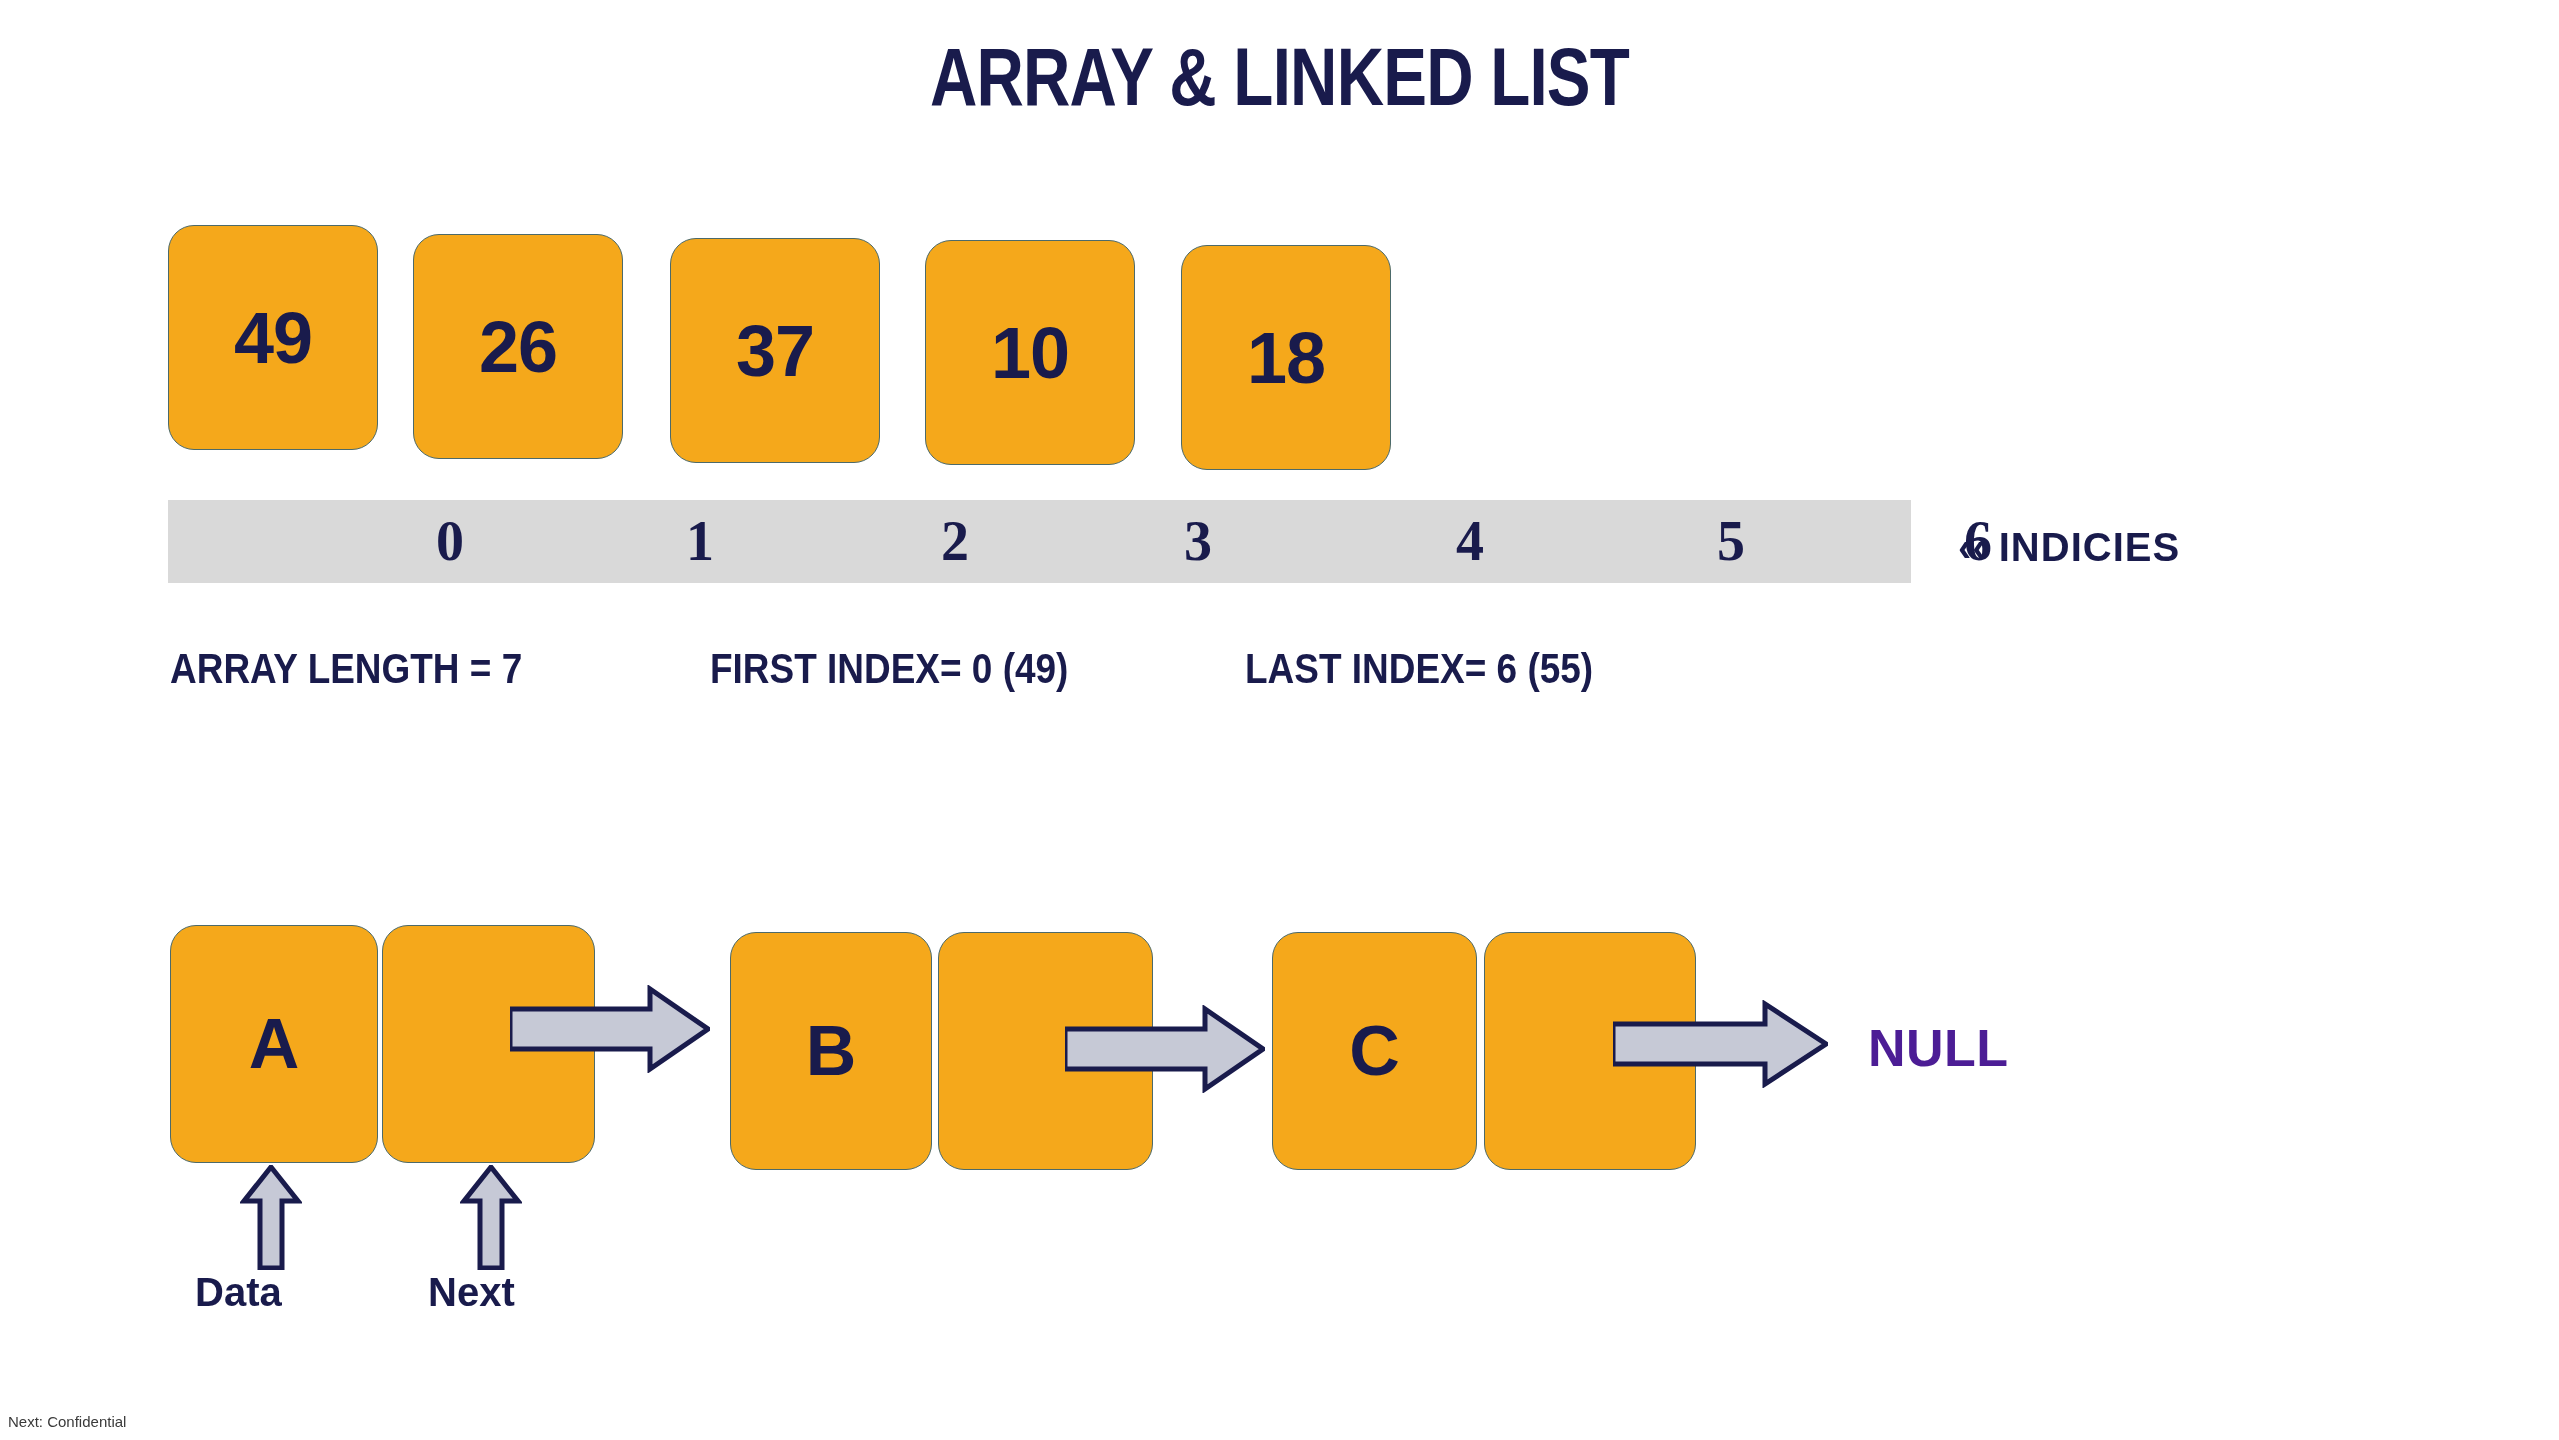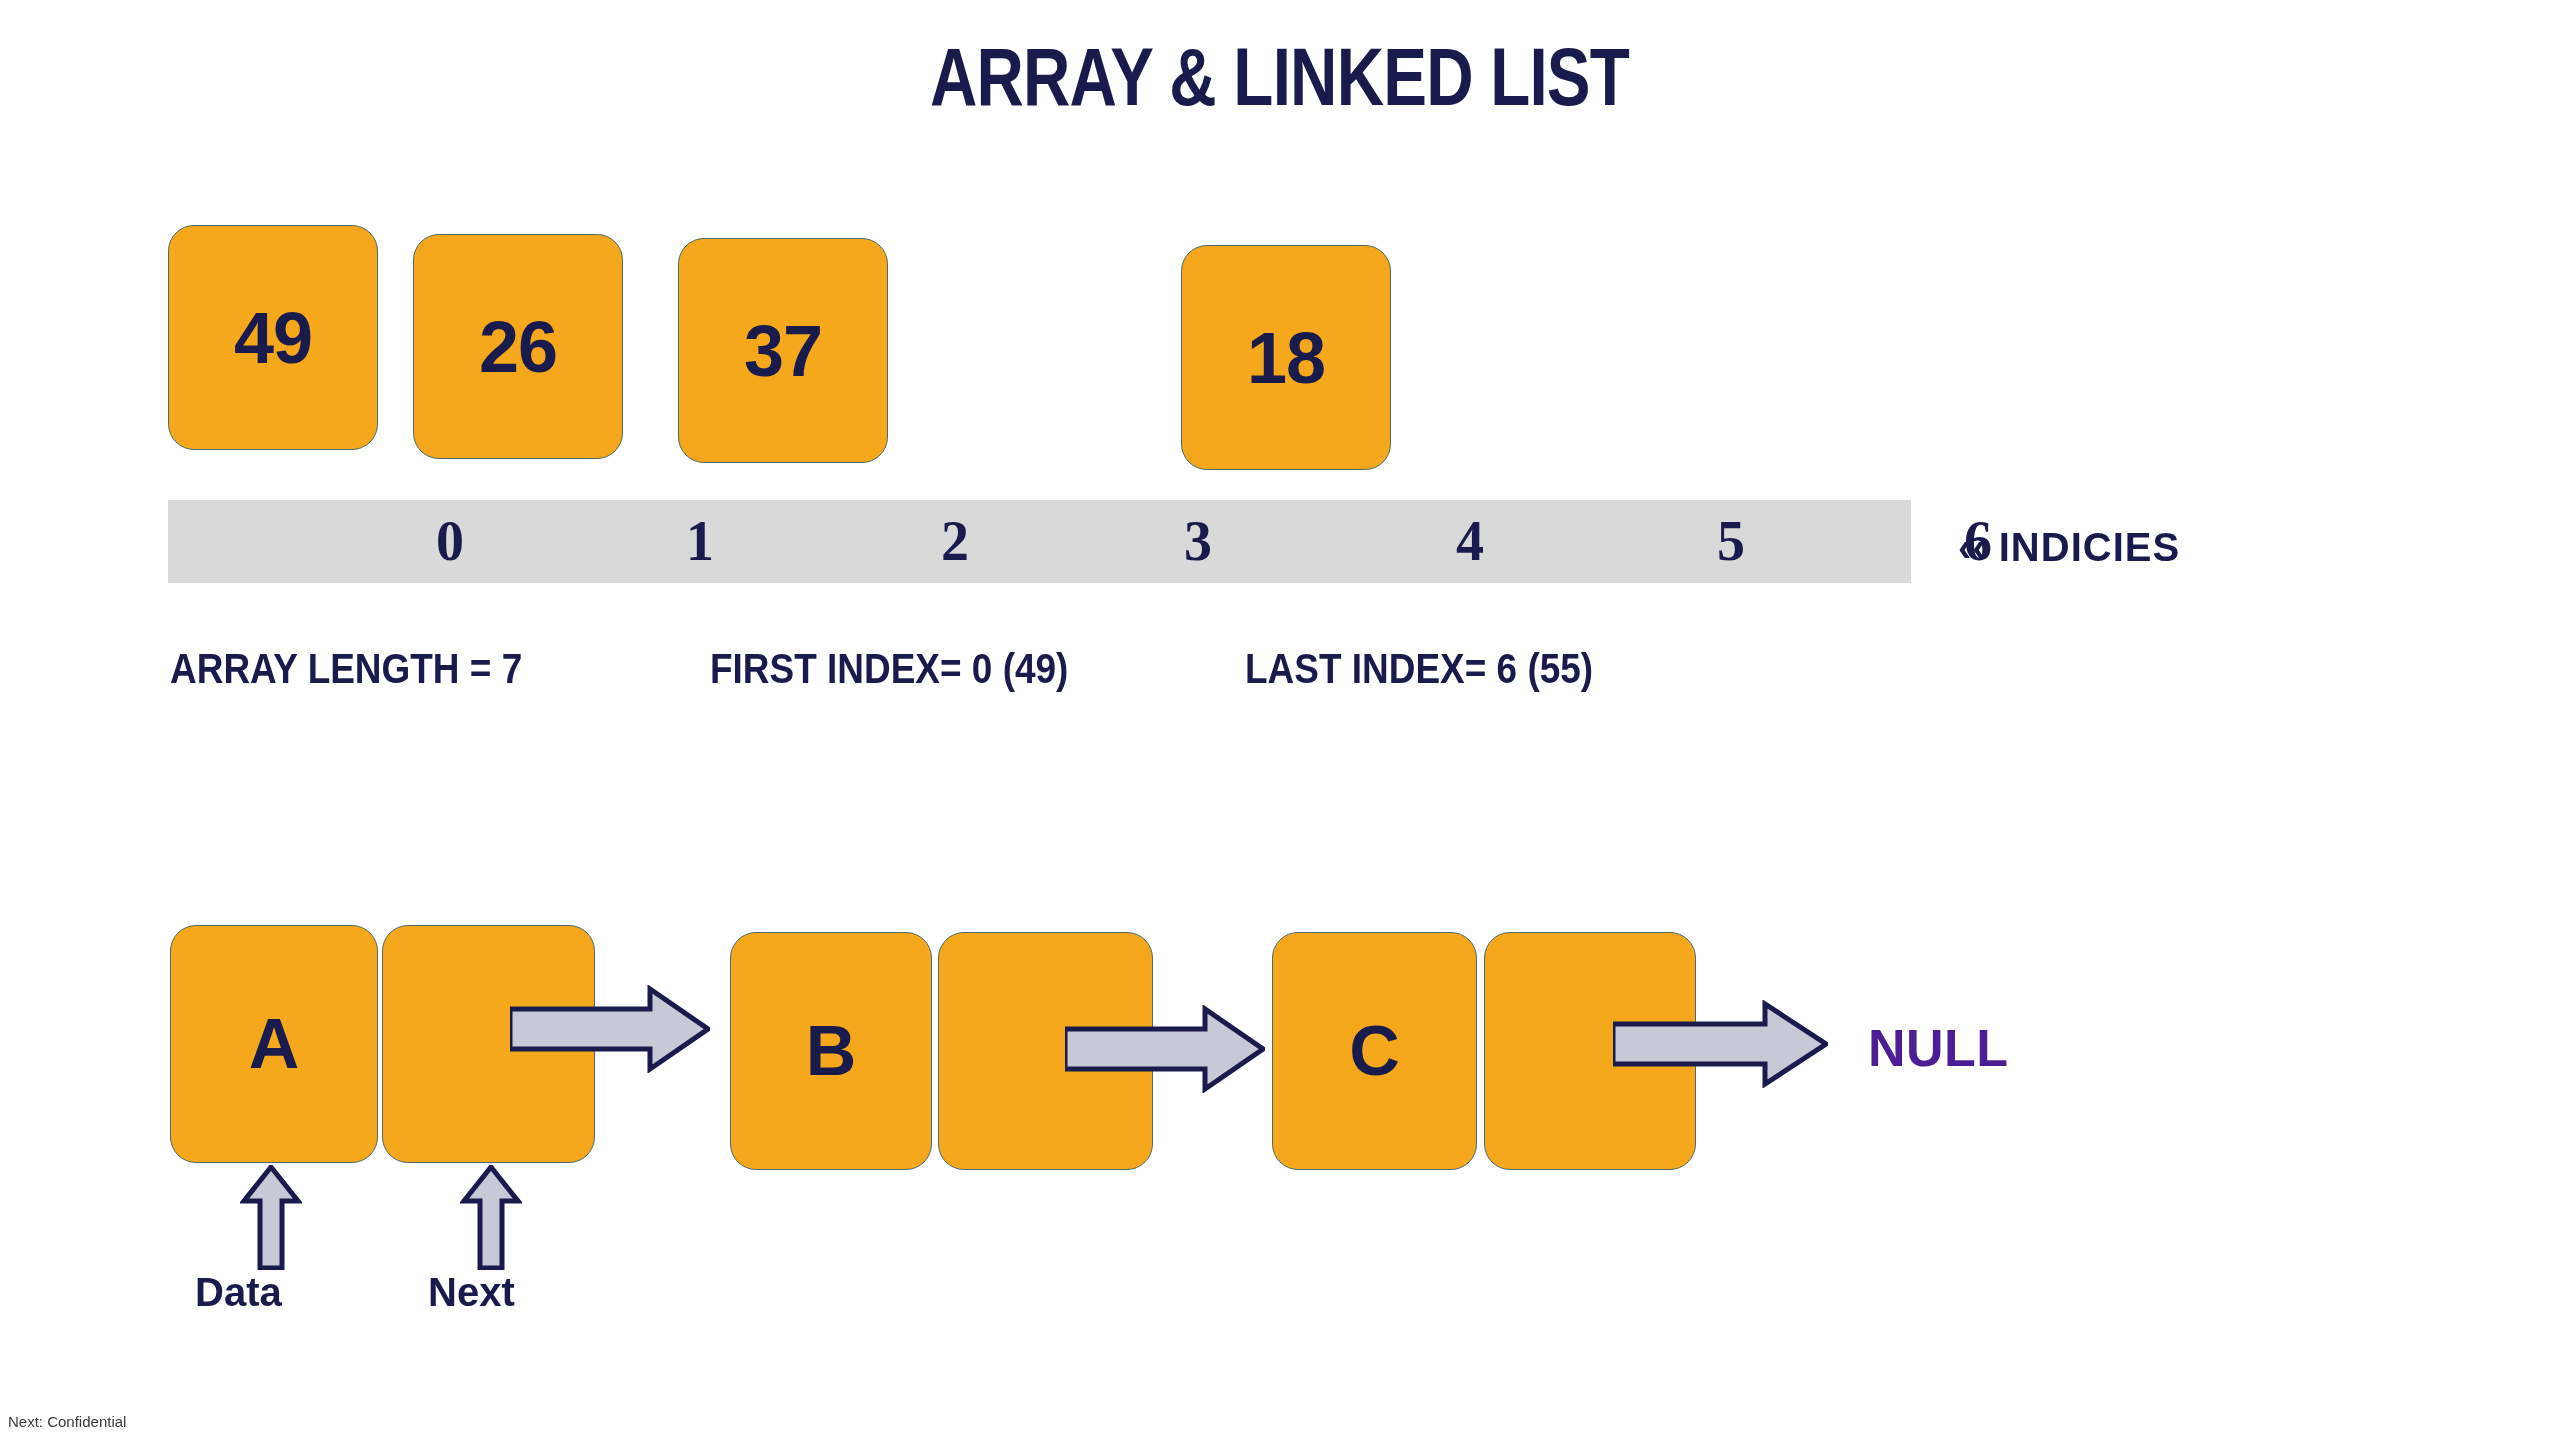--- a/index.html
+++ b/index.html
@@ -195,22 +195,25 @@
   <div class="title">ARRAY &amp; LINKED LIST</div>
 
   <div class="array-area">
 
     <div class="abox" style="left:168px;  top:225px;">
       <div class="val">49</div>
     </div>
     <div class="abox" style="left:413px;  top:234px;">
       <div class="val">26</div>
     </div>
-    <div class="abox" style="left:670px;  top:238px;margin-left:8px;">
+    <div class="abox" style="left:670px;  top:238px;">
       <div class="val">37</div>
+    </div>
+    <div class="abox" style="left:925px;  top:240px;">
+      <div class="val">10</div>
     </div>
     <div class="abox" style="left:1181px; top:245px;">
       <div class="val">18</div>
     </div>
 
     <div class="index-strip">
       <div class="idx" style="left:232px;">0</div>
       <div class="idx" style="left:482px;">1</div>
       <div class="idx" style="left:737px;">2</div>
       <div class="idx" style="left:980px;">3</div>

